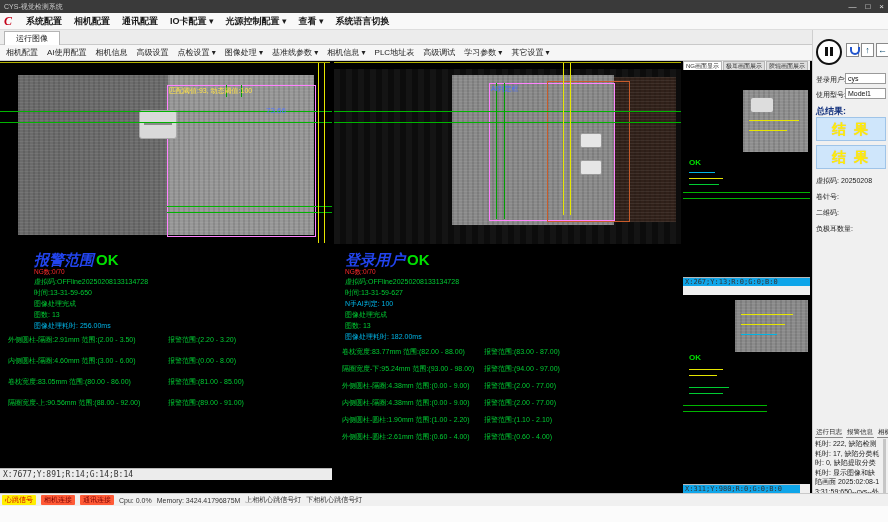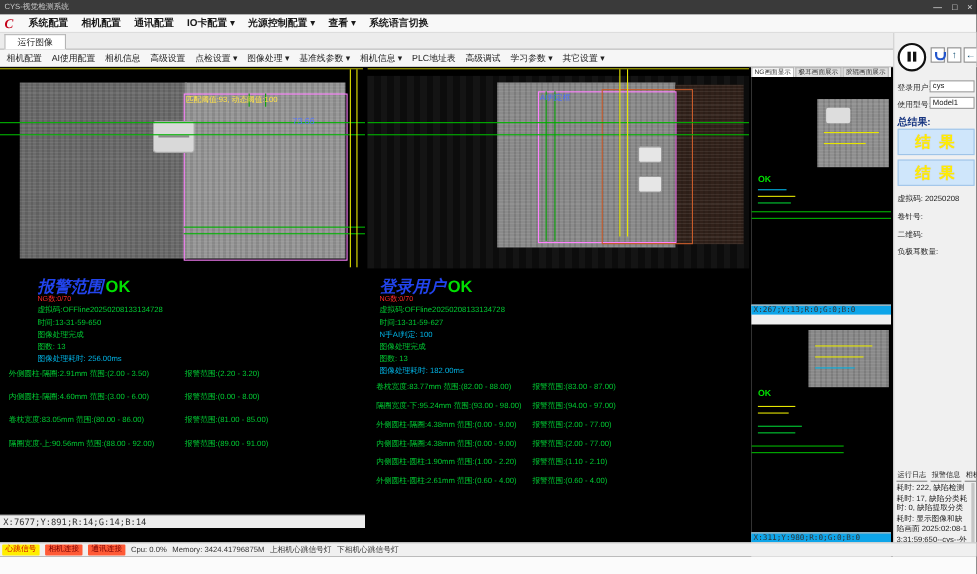--- a/index.html
+++ b/index.html
@@ -225,21 +225,21 @@
         <div class="abs dash" style="left:6px;top:34px;width:36px;background:#00b4e6;"></div>
       </div>
       <div class="abs tok" style="left:6px;top:58px;">OK</div>
       <div class="abs dash" style="left:6px;top:74px;width:34px;background:#e6e600;"></div>
       <div class="abs dash" style="left:6px;top:80px;width:28px;background:#e6e600;"></div>
       <div class="abs dash" style="left:6px;top:92px;width:40px;background:#00cc33;"></div>
       <div class="abs dash" style="left:6px;top:98px;width:34px;background:#00cc33;"></div>
       <div class="abs hline" style="left:0;top:110px;width:84px;"></div>
       <div class="abs hline" style="left:0;top:116px;width:84px;"></div>
     </div>
-    <div class="abs tstatus" style="left:0;top:423px;width:127px;height:9px;">X:311;Y:980;R:0;G:0;B:0</div>
+    <div class="abs tstatus" style="left:0;top:423px;width:117px;height:9px;">X:311;Y:980;R:0;G:0;B:0</div>
   </div>
 
   <div class="abs rpanel">
     <div class="abs pausebtn">
       <span class="bar" style="left:7px;"></span>
       <span class="bar" style="left:12px;"></span>
     </div>
     <div class="abs sbtn" style="left:33px;">
       <span class="magnet"></span>
     </div>

